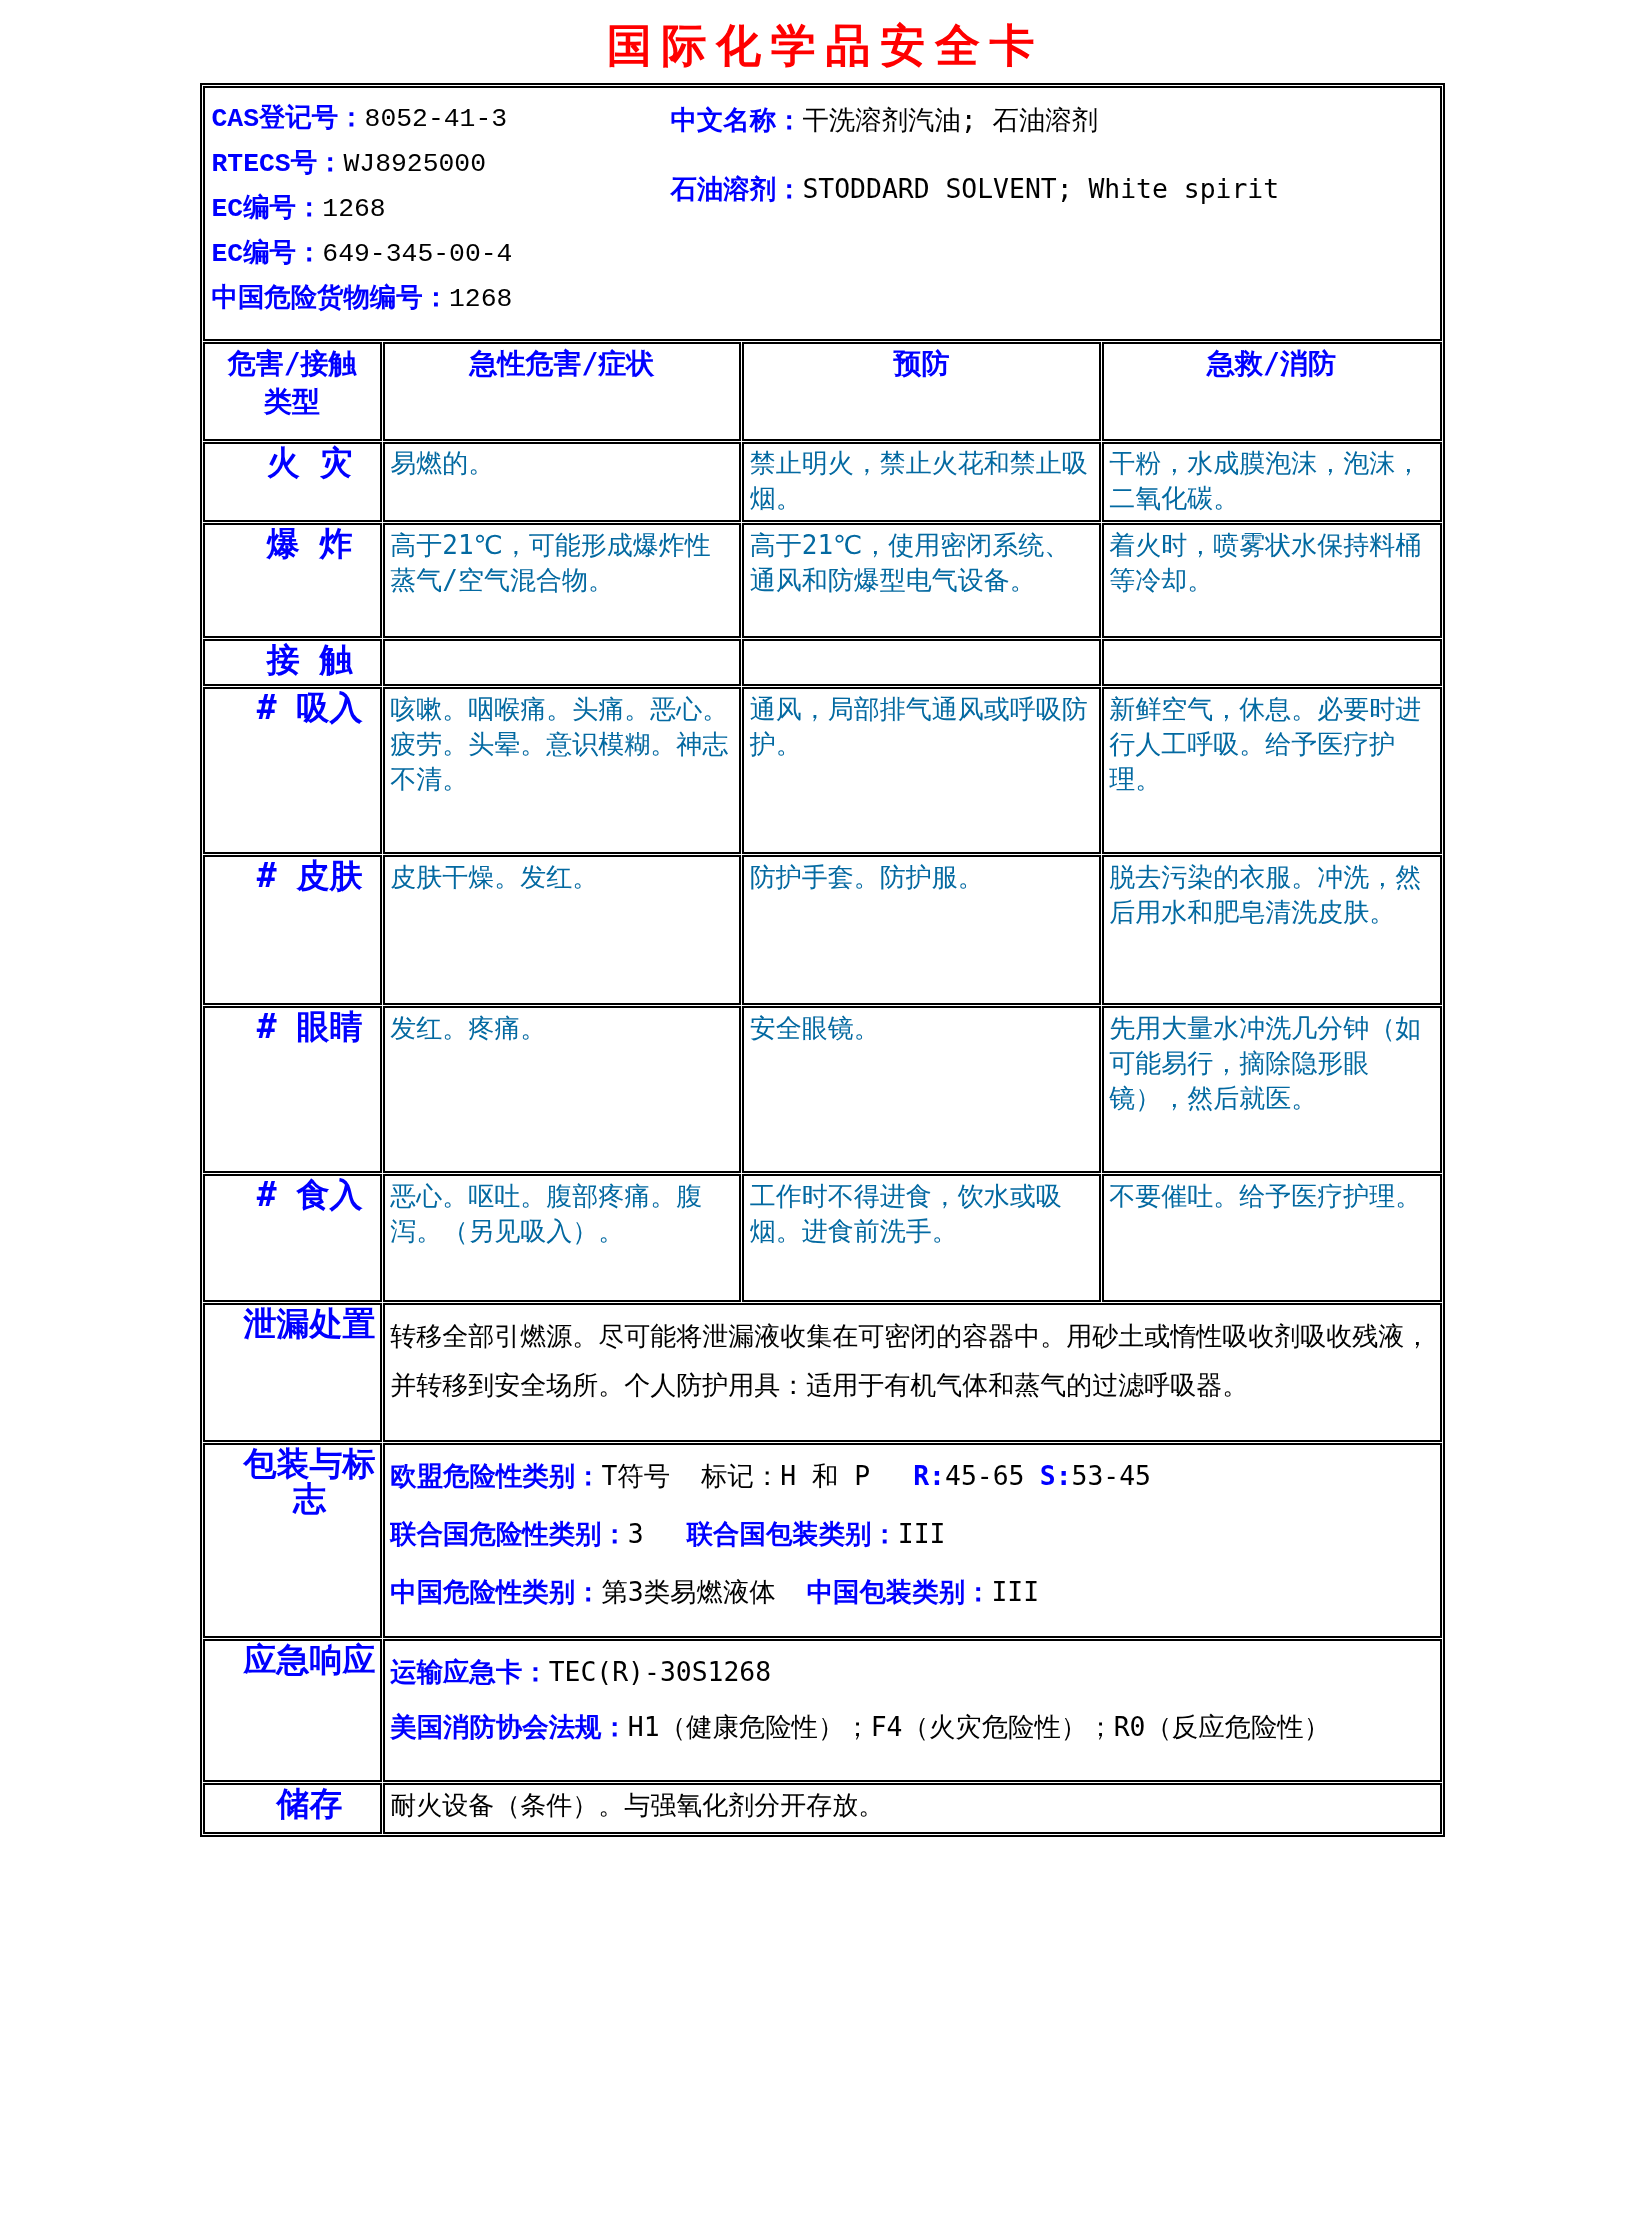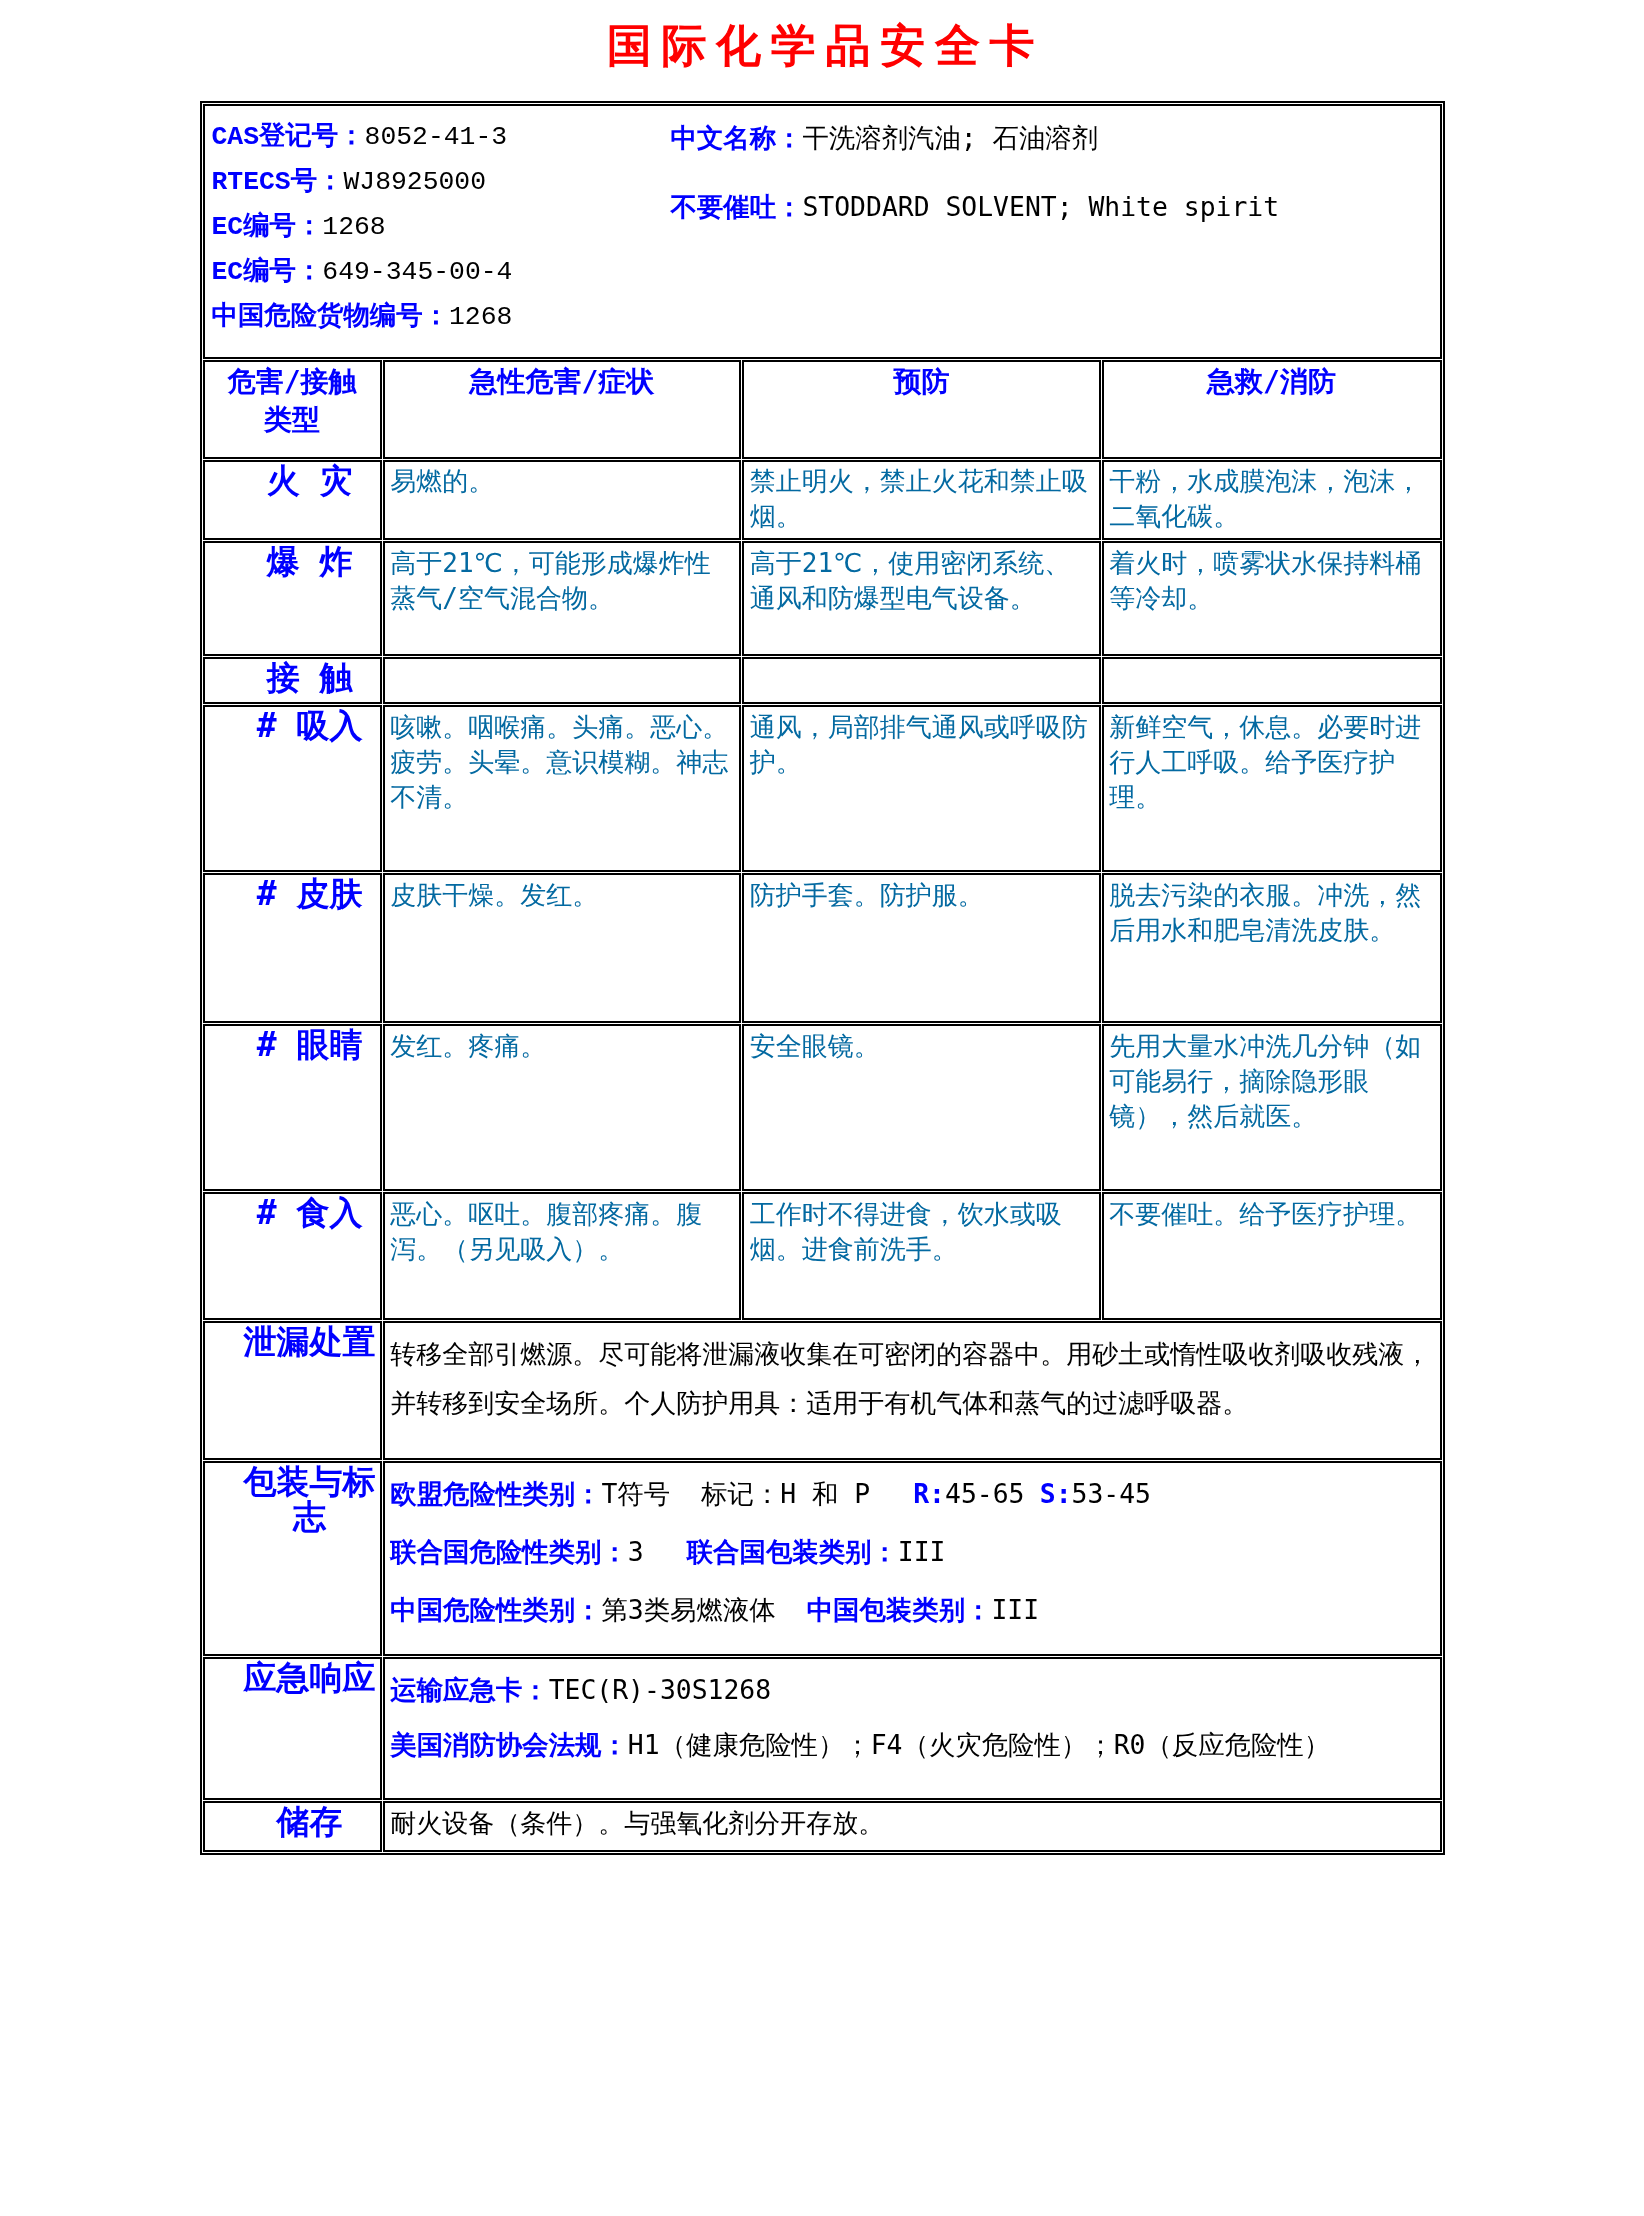--- a/index.html
+++ b/index.html
@@ -8,21 +8,21 @@
     background: #ffffff;
   }
   body {
     width: 1644px;
     height: 2216px;
     position: relative;
     font-family: "DejaVu Sans Mono", "DejaVu Sans", monospace;
     color: #000000;
   }
   .doc-title {
-    margin: 21px 0 30px 0;
+    margin: 21px 0 12px 0;
     text-align: center;
     font-size: 45px;
     font-weight: bold;
     color: #ff0000;
     letter-spacing: 9.7px;
     line-height: 1.1;
     padding-left: 7px;
   }
   table.card {
     width: 1245px;
@@ -167,21 +167,21 @@
             </div>
             <div class="id-line">
               <span class="blue">中国危险货物编号：</span><span class="black">1268</span>
             </div>
           </div>
           <div class="ids-right">
             <div class="id-line zh">
               <span class="blue">中文名称：</span><span class="black">干洗溶剂汽油; 石油溶剂</span>
             </div>
             <div class="id-line en">
-              <span class="blue">不要催吐：</span><span class="black">STODDARD SOLVENT; White spirit</span>
+              <span class="blue">石油溶剂：</span><span class="black">STODDARD SOLVENT; White spirit</span>
             </div>
           </div>
         </div>
       </td>
     </tr>
 
     <tr class="rh-header">
       <td class="hdr-cell">危害/接触
 类型</td>
       <td class="hdr-cell">急性危害/症状</td>

